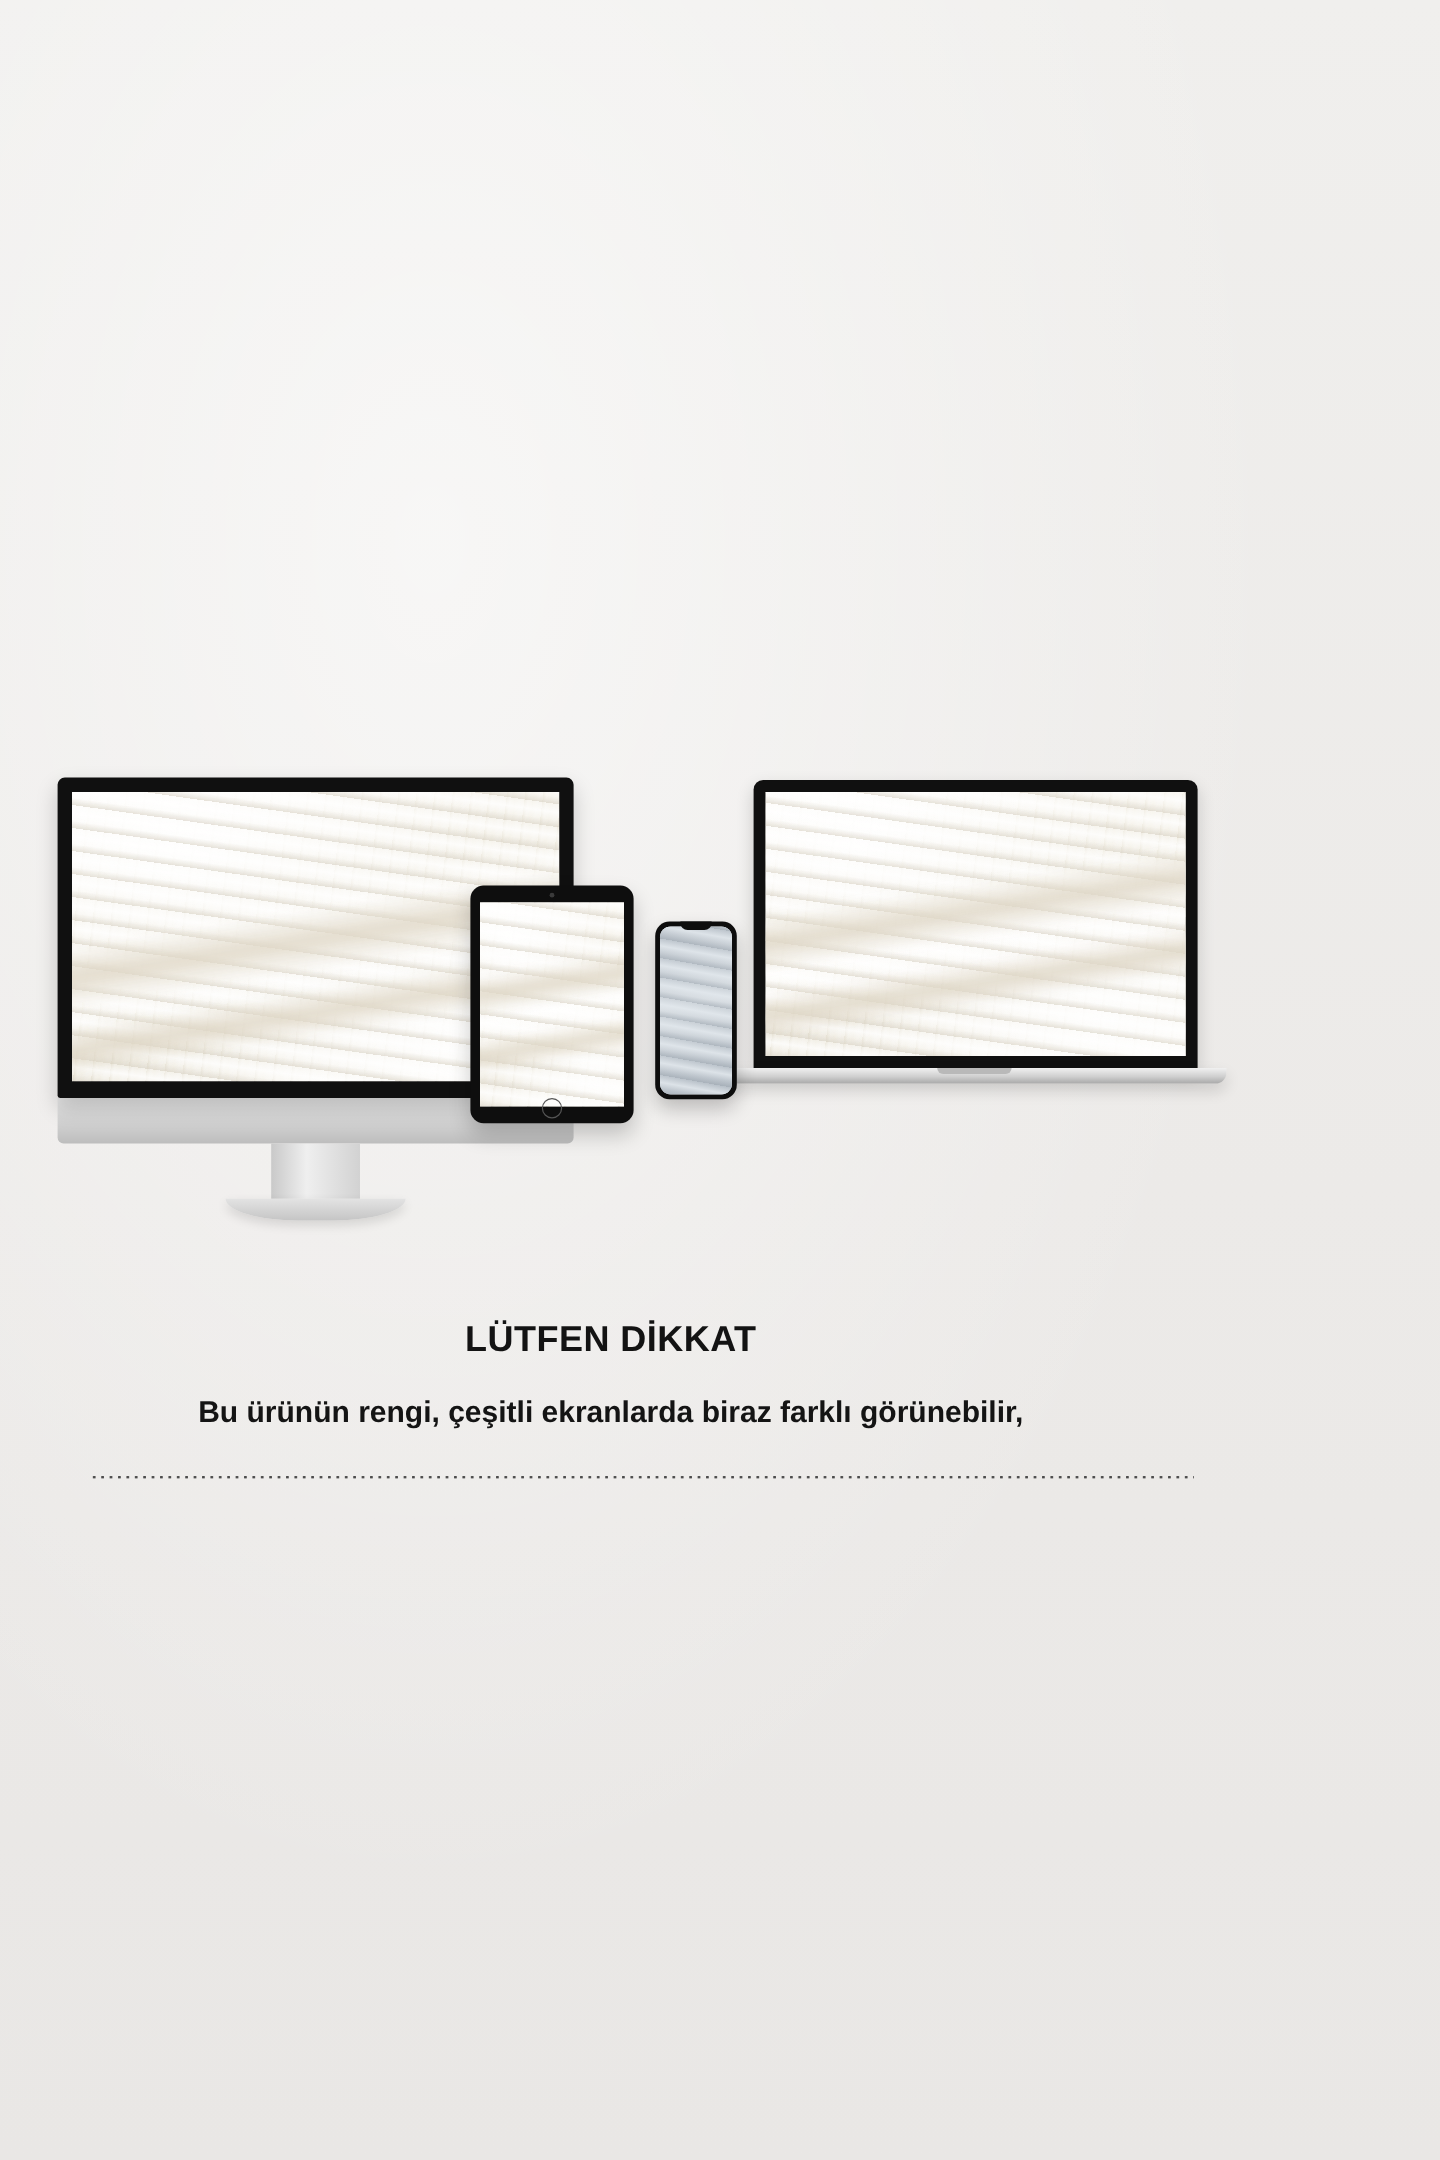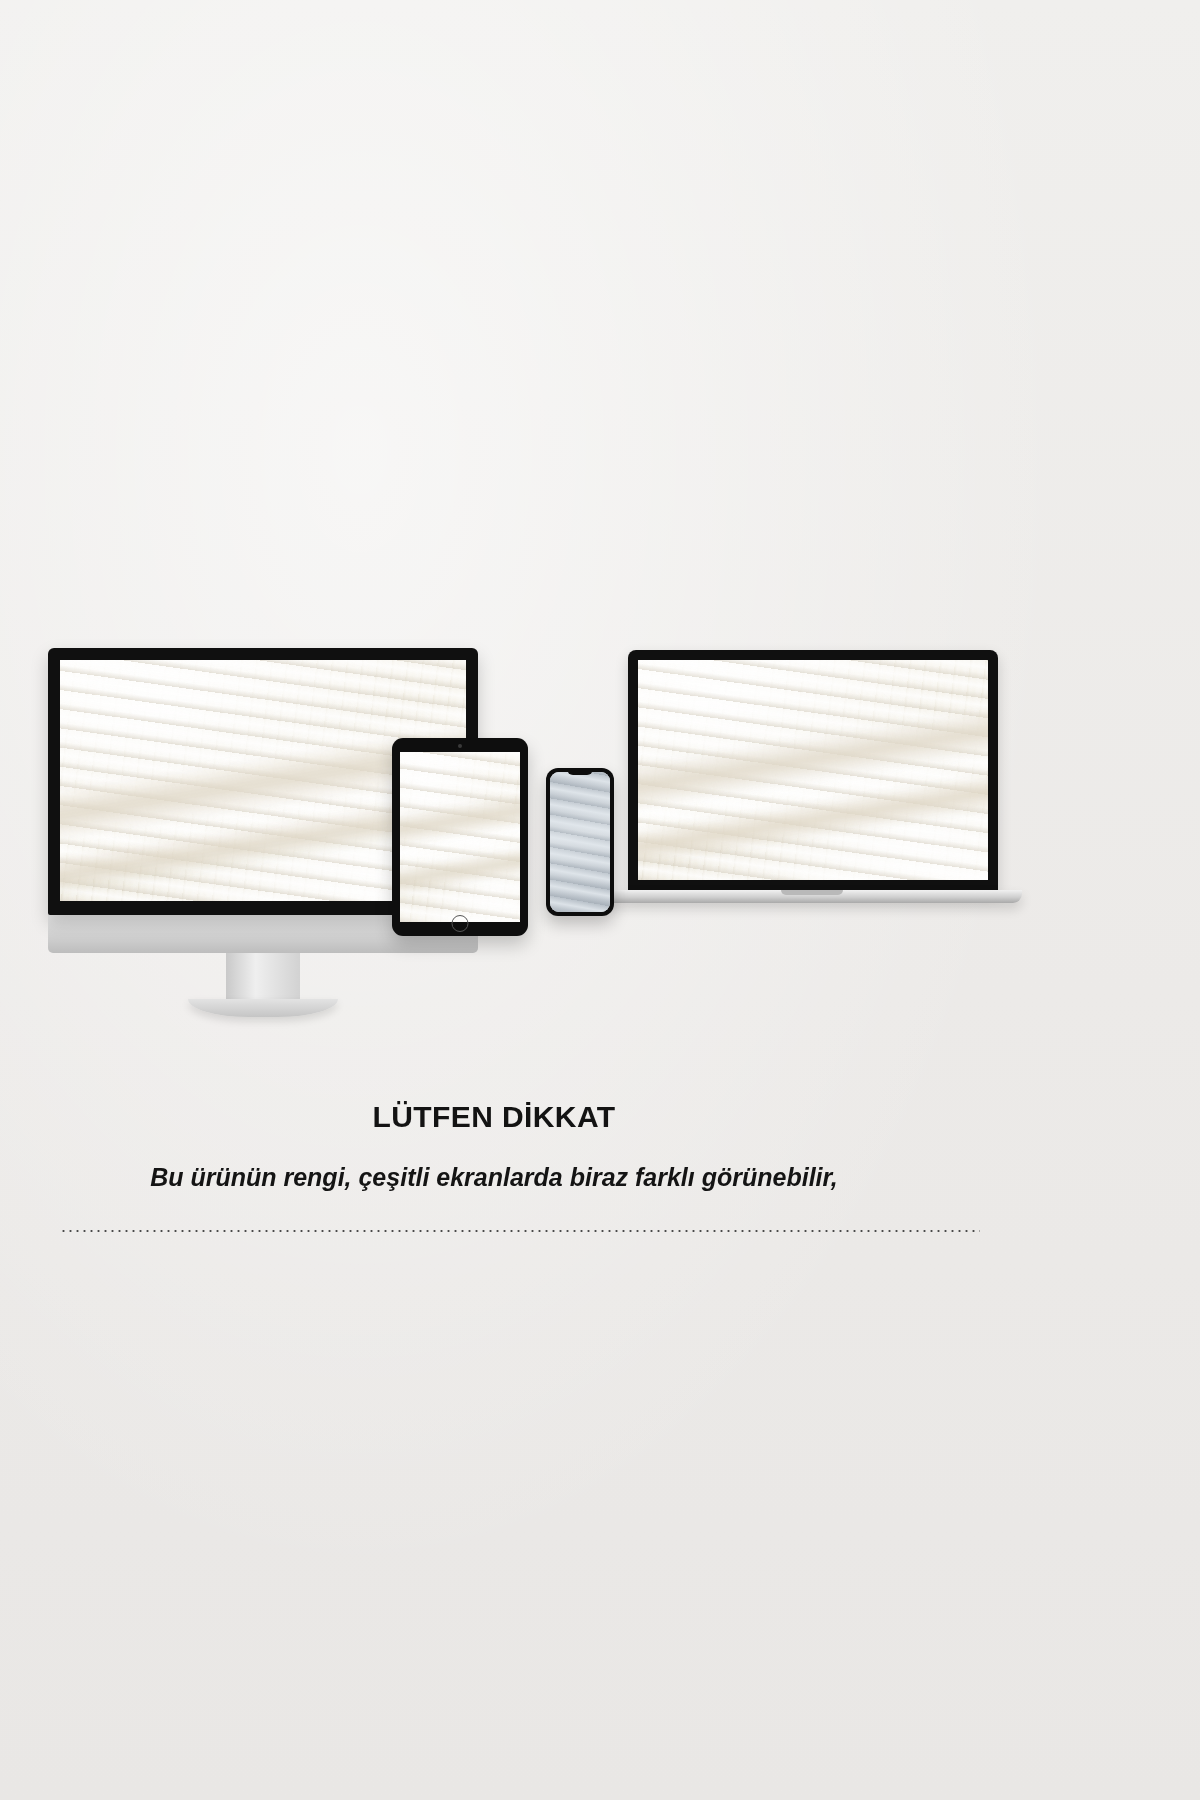--- a/index.html
+++ b/index.html
@@ -249,41 +249,40 @@
     transform: translateX(-50%);
     width: 26px; height: 7px;
     background: #0d0d0d;
     border-radius: 0 0 6px 6px;
     z-index: 3;
   }
 
   
   .notice {
     position: absolute;
-    left: 0;
+    left: 15px;
     top: 1100px;
     width: 988px;
     padding: 0 60px;
     box-sizing: border-box;
     text-align: center;
   }
   .heading {
     font-size: 30px;
     font-weight: bold;
     letter-spacing: .4px;
     margin: 0 0 26px 0;
     color: #131313;
   }
   .body-text {
     font-size: 25px;
     font-weight: bold;
     line-height: 1.42;
     margin: 0;
     color: #141414;
-    font-style: italic;
   }
   .divider {
     margin: 34px auto 40px auto;
     width: 920px;
     height: 2px;
     background-image: radial-gradient(circle, #4a4a4a 1px, rgba(0,0,0,0) 1.2px);
     background-size: 7px 2px;
     background-repeat: repeat-x;
   }
   .heading-en {

